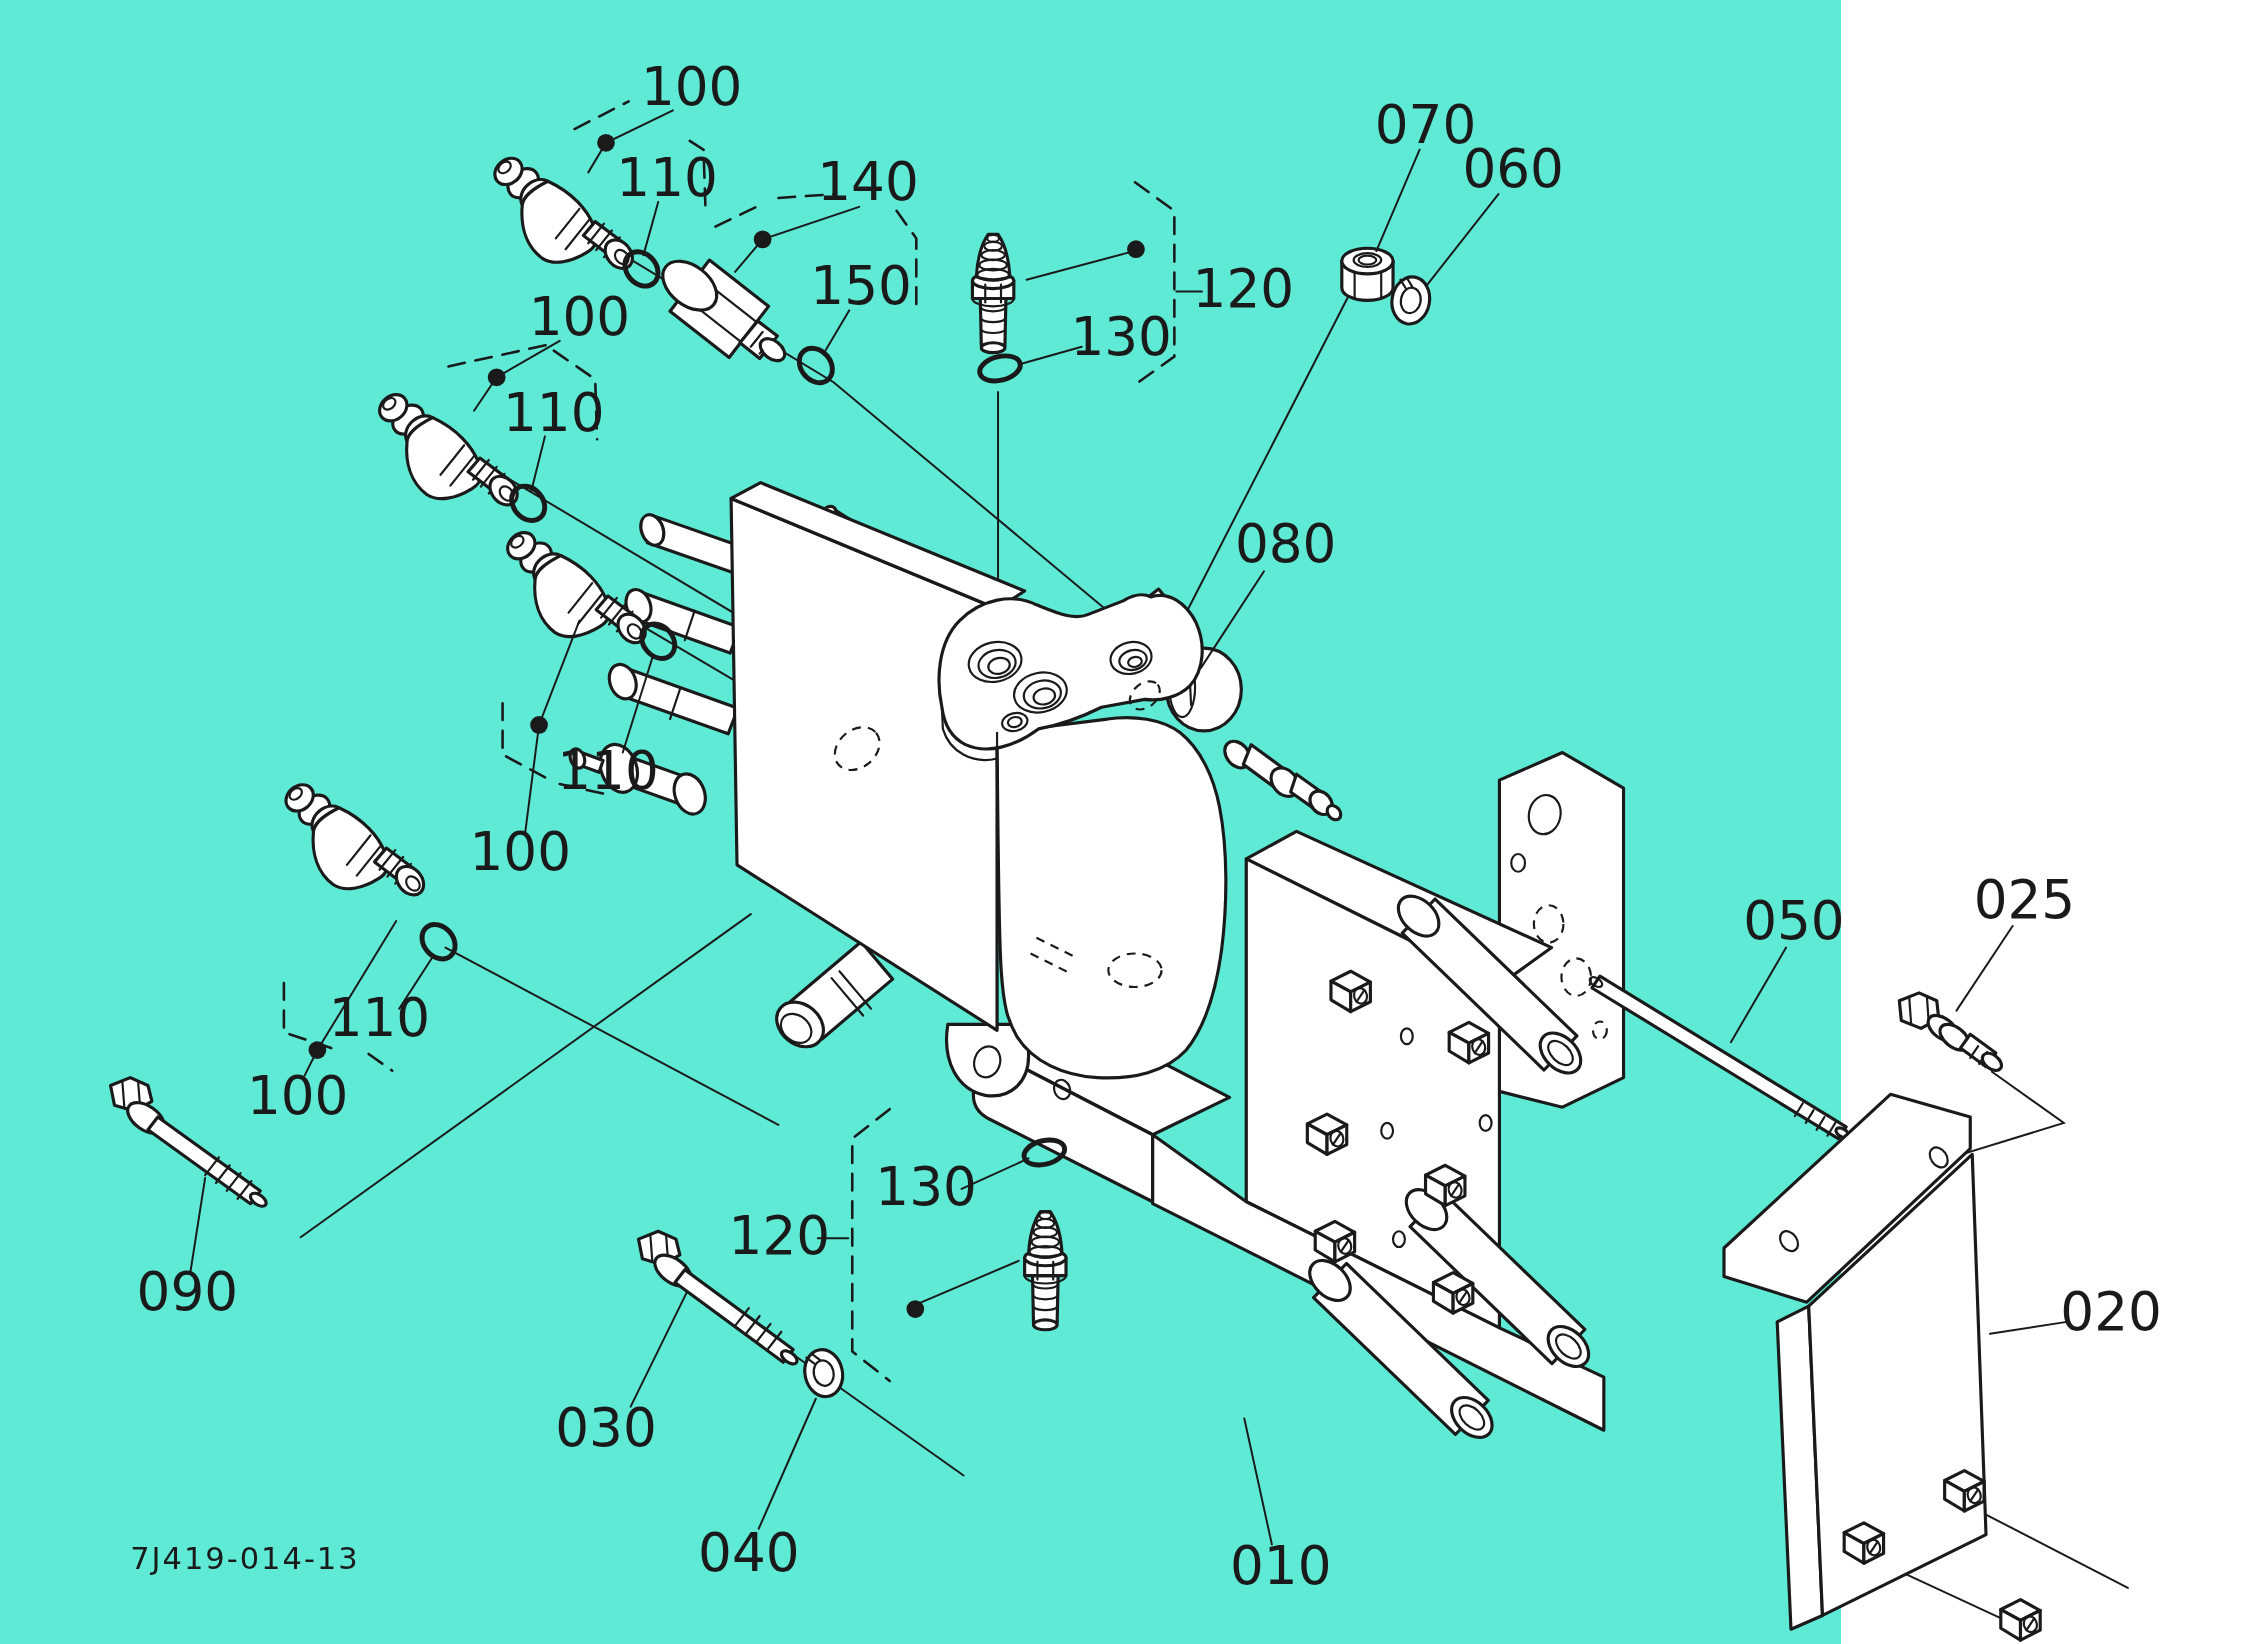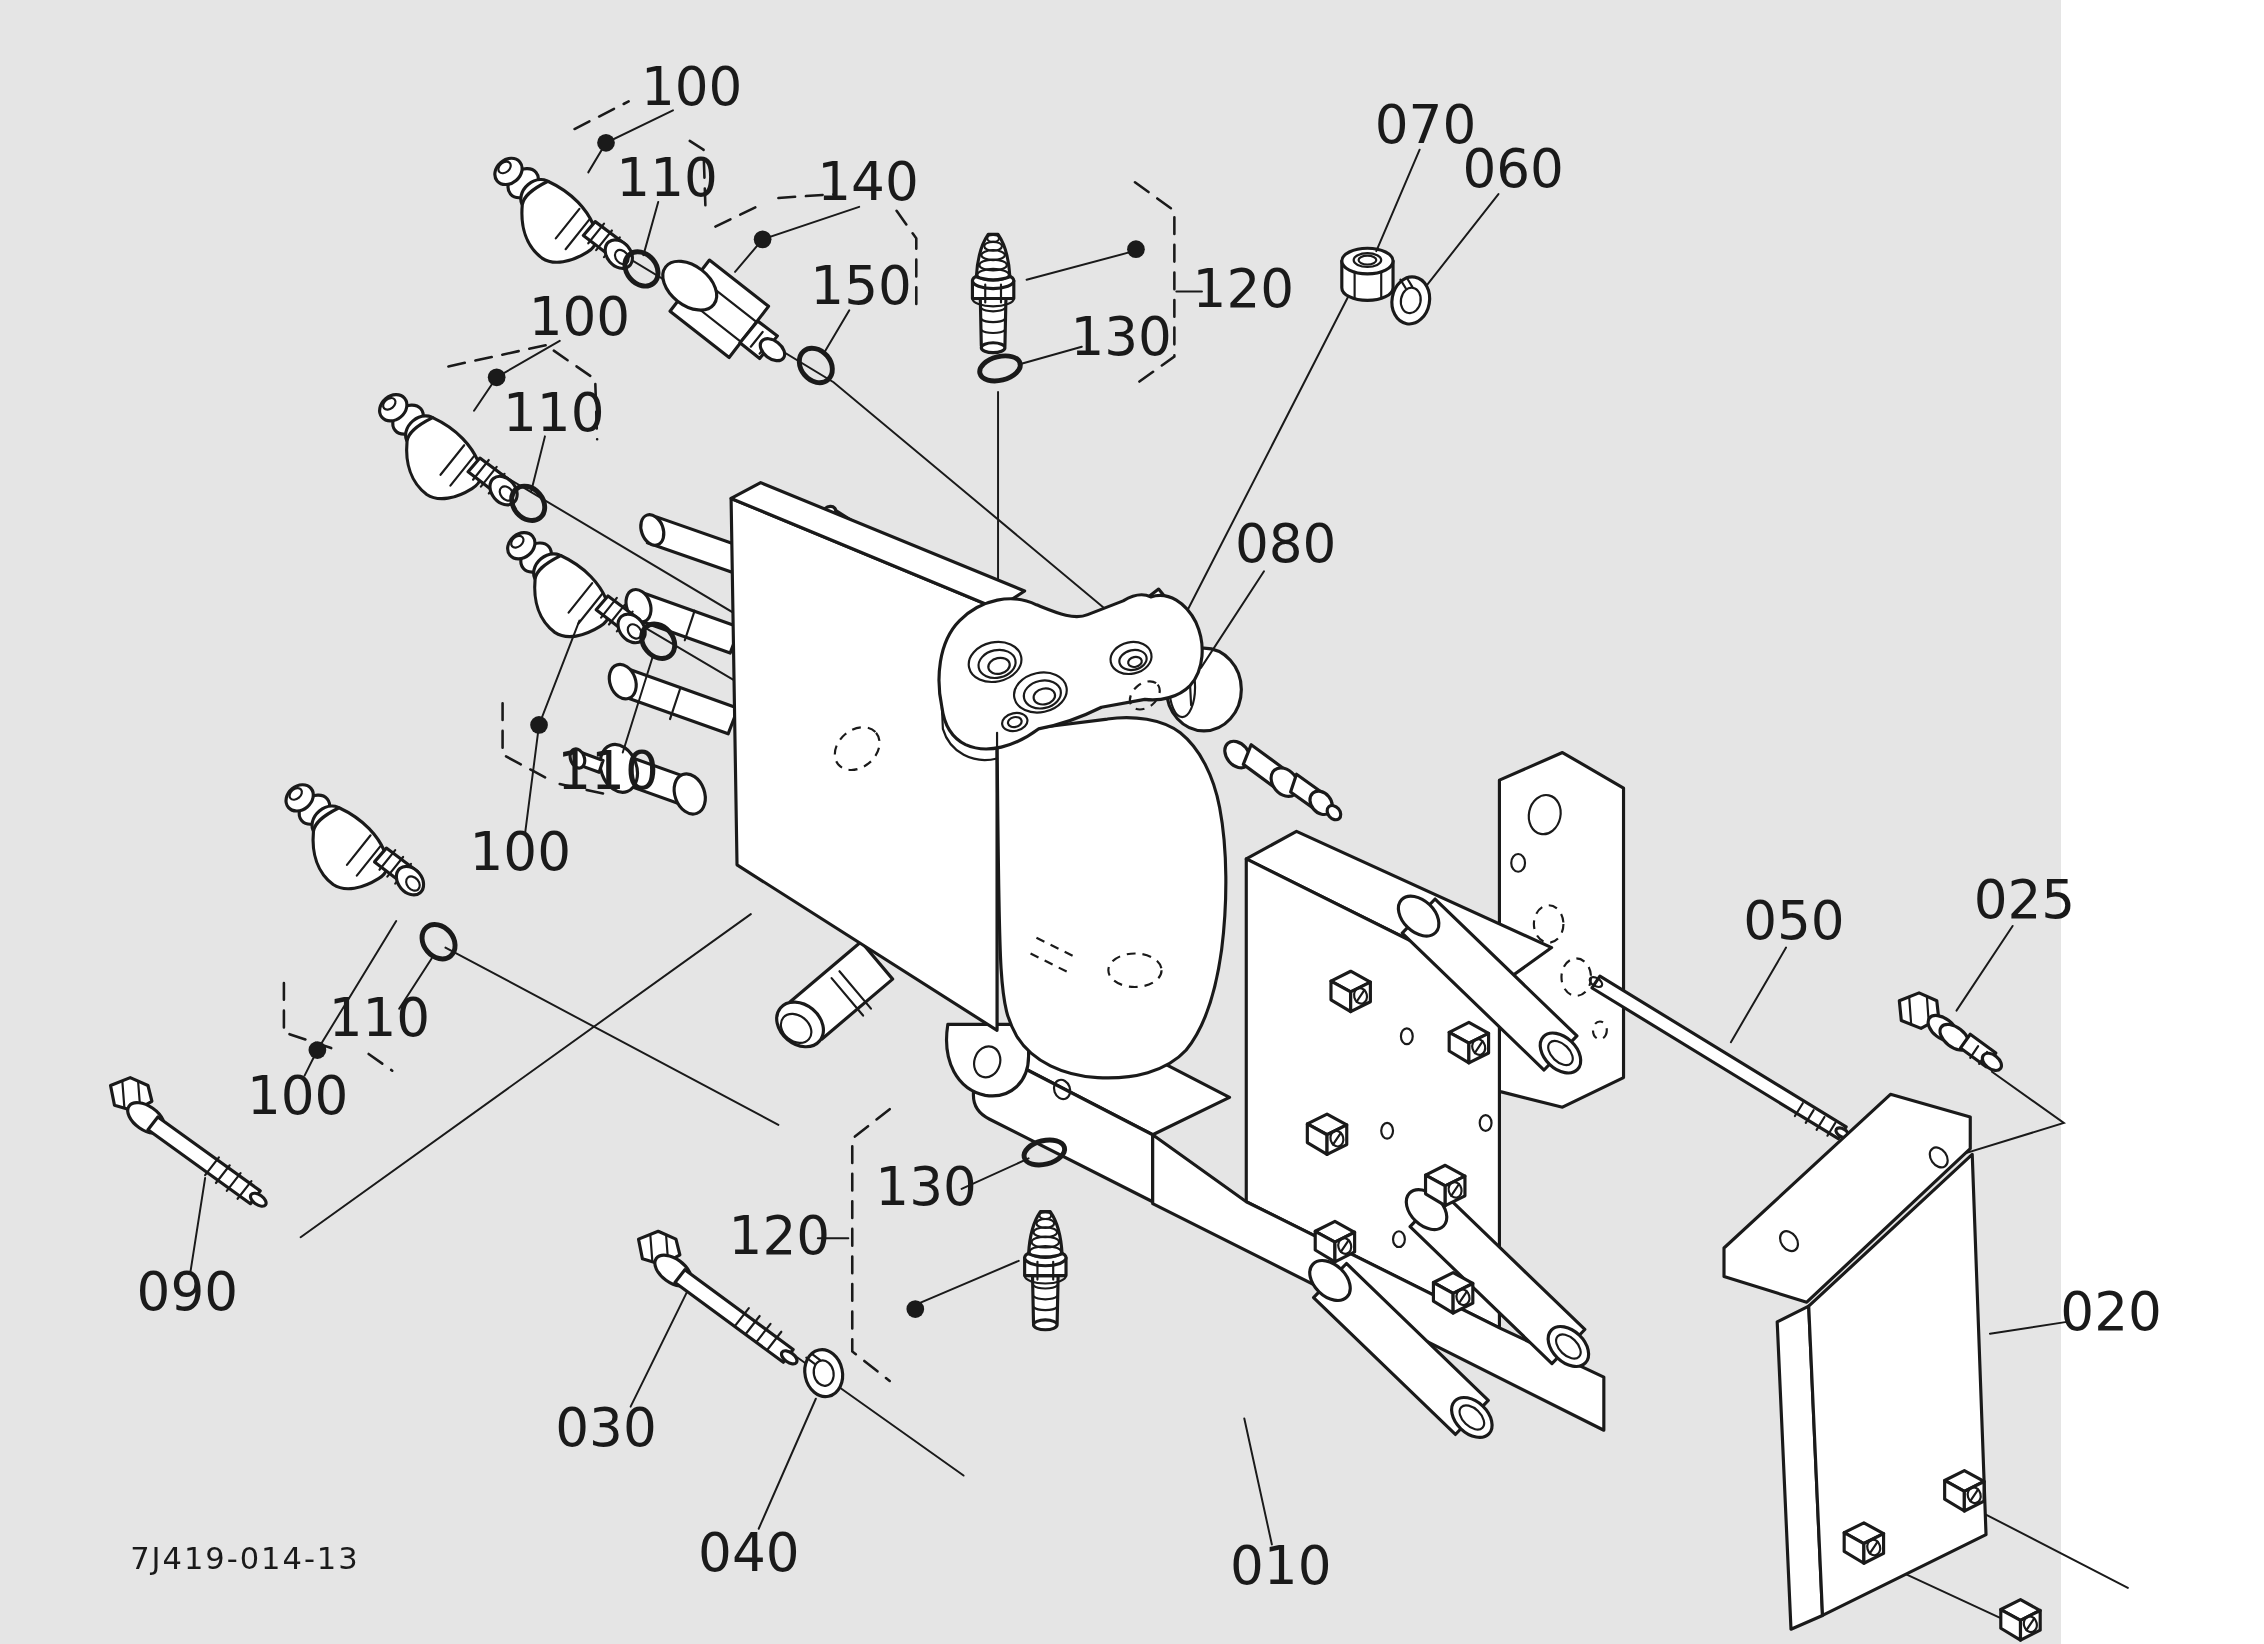--- a/index.html
+++ b/index.html
@@ -1,16 +1,16 @@
 <!DOCTYPE html>
 <html><head>
 <meta charset="utf-8">
 <style>
   html,body{margin:0;padding:0;background:#fff;}
-  #stage{position:relative;width:2061px;height:1644px;background:#e5e5e5;font-family:"DejaVu Sans",sans-serif;}
+  #stage{position:relative;width:1841px;height:1644px;background:#5eead4;font-family:"DejaVu Sans",sans-serif;}
   svg{display:block;}
   .lbl{font-family:"DejaVu Sans","Liberation Sans",sans-serif;font-size:54px;fill:#1a1a1a;}
   .dwg{font-family:"DejaVu Sans","Liberation Sans",sans-serif;font-size:31px;letter-spacing:2px;fill:#1a1a1a;}
   .o{fill:#fff;stroke:#1a1a1a;stroke-width:3.2;stroke-linejoin:round;stroke-linecap:round;}
   .d{fill:none;stroke:#1a1a1a;stroke-width:2.2;stroke-linecap:round;}
   .ld{fill:none;stroke:#1a1a1a;stroke-width:2;stroke-linecap:round;}
   .ring{fill:none;stroke:#1a1a1a;stroke-width:5;}
   .dash{fill:none;stroke:#1a1a1a;stroke-width:2.6;stroke-dasharray:17 11;stroke-linecap:round;}
   .hdash{fill:none;stroke:#1a1a1a;stroke-width:2.2;stroke-dasharray:9 7;}
   .dot{fill:#1a1a1a;stroke:none;}

